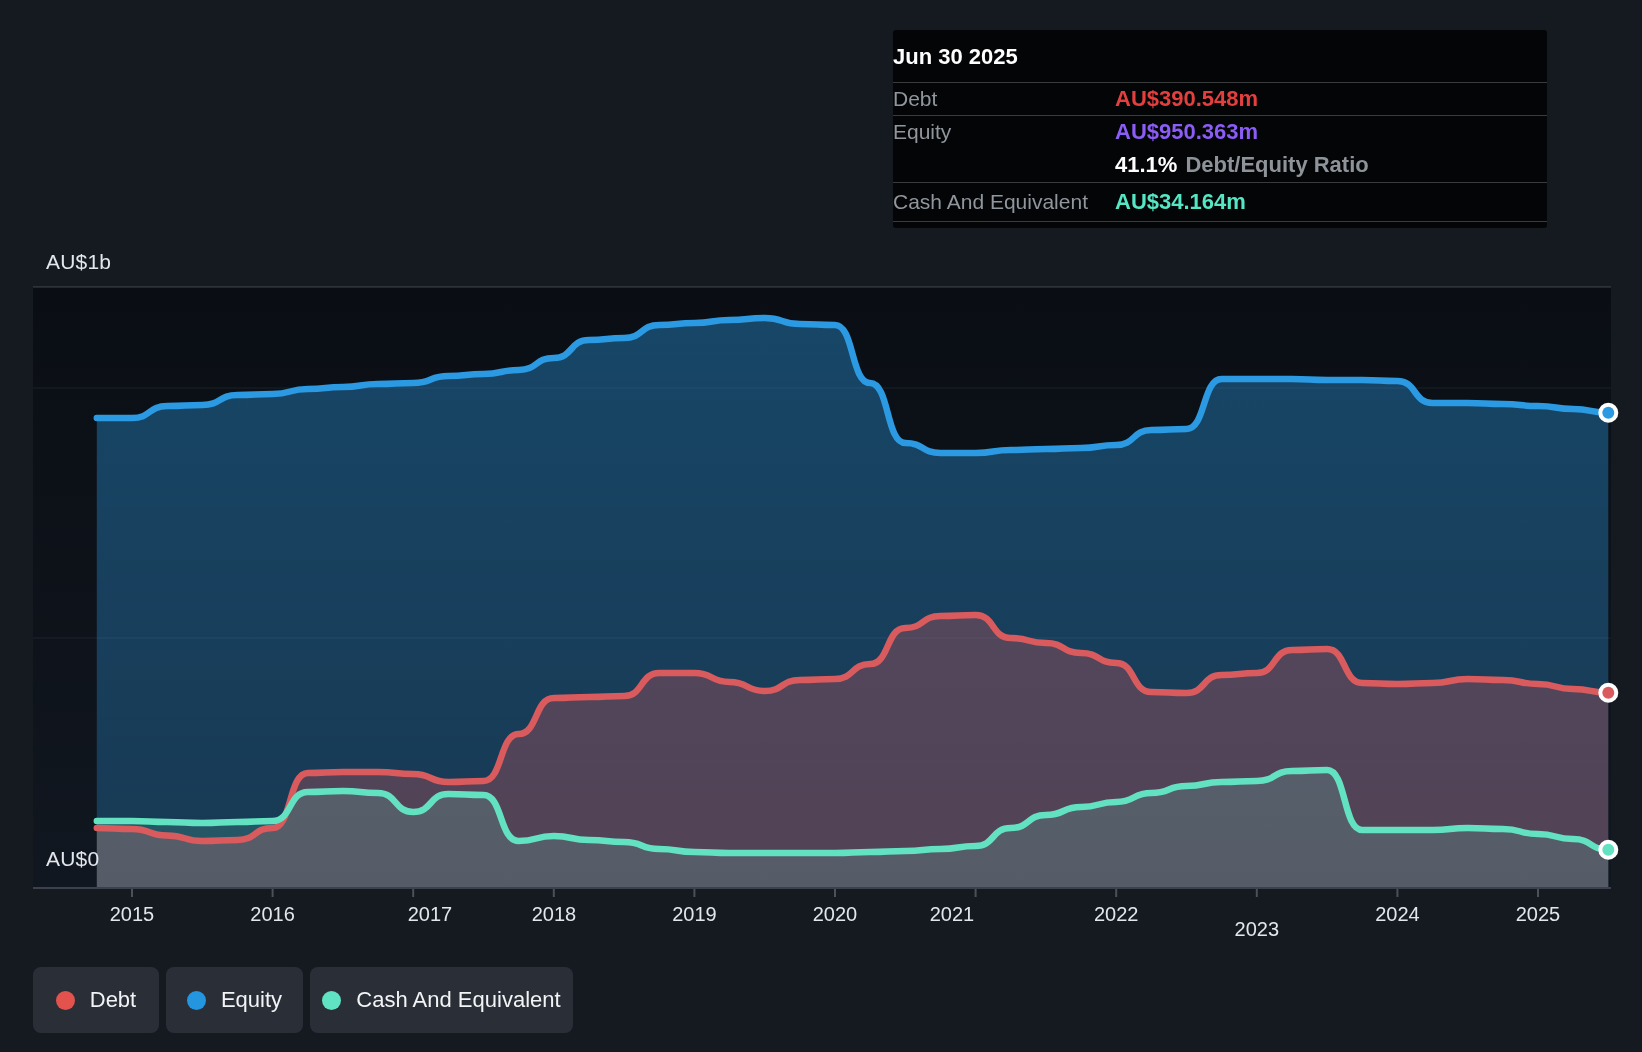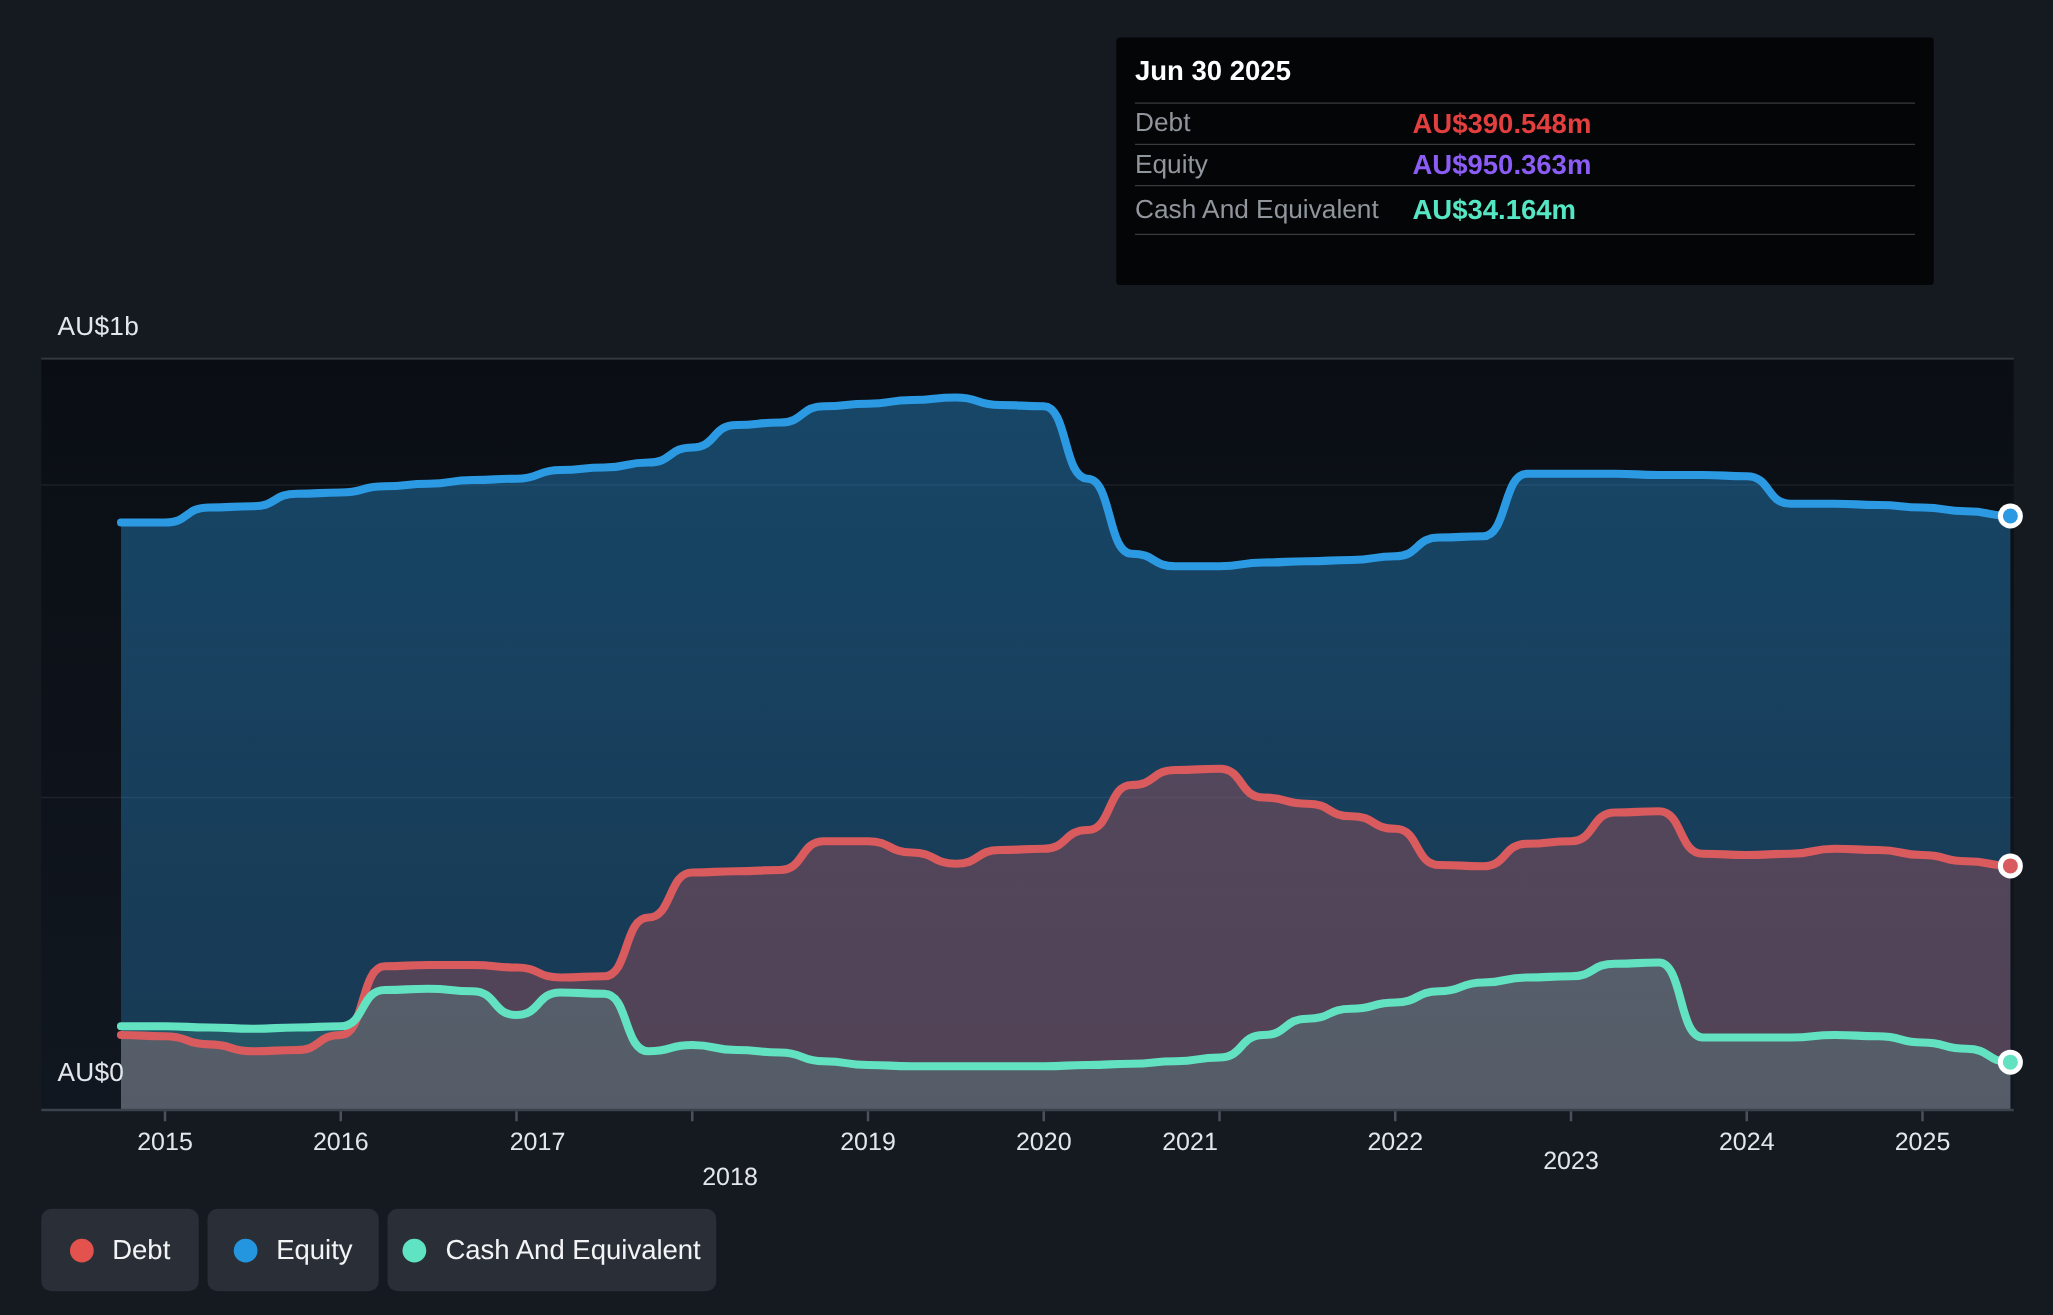--- a/index.html
+++ b/index.html
@@ -7,21 +7,21 @@
   .page{position:relative;width:1642px;height:1052px;background:#151a21;}
   svg#chart{position:absolute;left:0;top:0;}
   .axis-label{position:absolute;color:#e3e7ec;font-size:21px;letter-spacing:.2px;}
   .y-top{left:46px;top:250px;text-align:center;}
   .y-bottom{left:46px;top:847px;}
   .x-labels{position:absolute;left:0;top:903px;width:1642px;height:30px;}
   .x-tick-label{position:absolute;top:0;width:80px;margin-left:-40px;text-align:center;
     color:#e3e7ec;font-size:20px;}
   
   .tooltip{position:absolute;left:893px;top:30px;width:654px;height:198px;background:#040507;
-    border-radius:3px;padding:0 15px;color:#fff;}
+    border-radius:3px;padding:0 0;color:#fff;}
   .t-title{height:52px;line-height:54px;font-size:22px;font-weight:bold;color:#ffffff;}
   .t-row{display:flex;align-items:center;border-top:1px solid #3a3b3d;height:33px;font-size:21px;}
   .t-row .t-label{width:222px;color:#90969c;}
   .t-row .t-value{font-weight:bold;font-size:22px;}
   .t-row.ratio{border-top:none;height:34px;}
   .t-row.cash{height:40px;border-bottom:1px solid #3a3b3d;}
   .ratio-num{color:#ffffff;font-weight:bold;font-size:22px;}
   .ratio-text{color:#8d9399;font-weight:bold;font-size:22px;margin-left:8px;}
   
   .legend{position:absolute;left:33px;top:967px;display:flex;gap:7px;}
@@ -80,39 +80,44 @@
       <circle cx="1608.3" cy="849.7" r="10" fill="#ffffff"></circle>
           <circle cx="1608.3" cy="849.7" r="6" fill="#63e2c2"></circle>
     </svg>
 
   <div class="axis-label y-top">AU$1b</div>
   <div class="axis-label y-bottom">AU$0</div>
   <div class="x-labels" id="x-labels">
       <span class="x-tick-label" style="left: 132px;">2015</span>
       <span class="x-tick-label" style="left: 272.6px;">2016</span>
       <span class="x-tick-label" style="left: 430px;">2017</span>
-      <span class="x-tick-label" style="left: 584px; margin-top: 28px;">2018</span>
+      <span class="x-tick-label" style="left: 554px;">2018</span>
       <span class="x-tick-label" style="left: 694.4px;">2019</span>
       <span class="x-tick-label" style="left: 835px;">2020</span>
       <span class="x-tick-label" style="left: 952px;">2021</span>
       <span class="x-tick-label" style="left: 1116.2px;">2022</span>
       <span class="x-tick-label" style="left: 1256.8px; margin-top: 15px;">2023</span>
       <span class="x-tick-label" style="left: 1397.4px;">2024</span>
       <span class="x-tick-label" style="left: 1538px;">2025</span>
     </div>
 
   <div class="tooltip">
     <div class="t-title">Jun 30 2025</div>
     <div class="t-row">
       <span class="t-label">Debt</span>
       <span class="t-value" style="color: rgb(228, 63, 63);">AU$390.548m</span>
     </div>
     <div class="t-row">
       <span class="t-label">Equity</span>
       <span class="t-value" style="color: #8b5cf6;">AU$950.363m</span>
+    </div>
+    <div class="t-row ratio">
+      <span class="t-label"></span>
+      <span class="ratio-num">41.1%</span>
+      <span class="ratio-text">Debt/Equity Ratio</span>
     </div>
     <div class="t-row cash">
       <span class="t-label">Cash And Equivalent</span>
       <span class="t-value" style="color: rgb(85, 230, 195);">AU$34.164m</span>
     </div>
   </div>
 
   <div class="legend">
     <div class="chip c0">
       <span class="dot" style="background: rgb(228, 82, 78);"></span>

